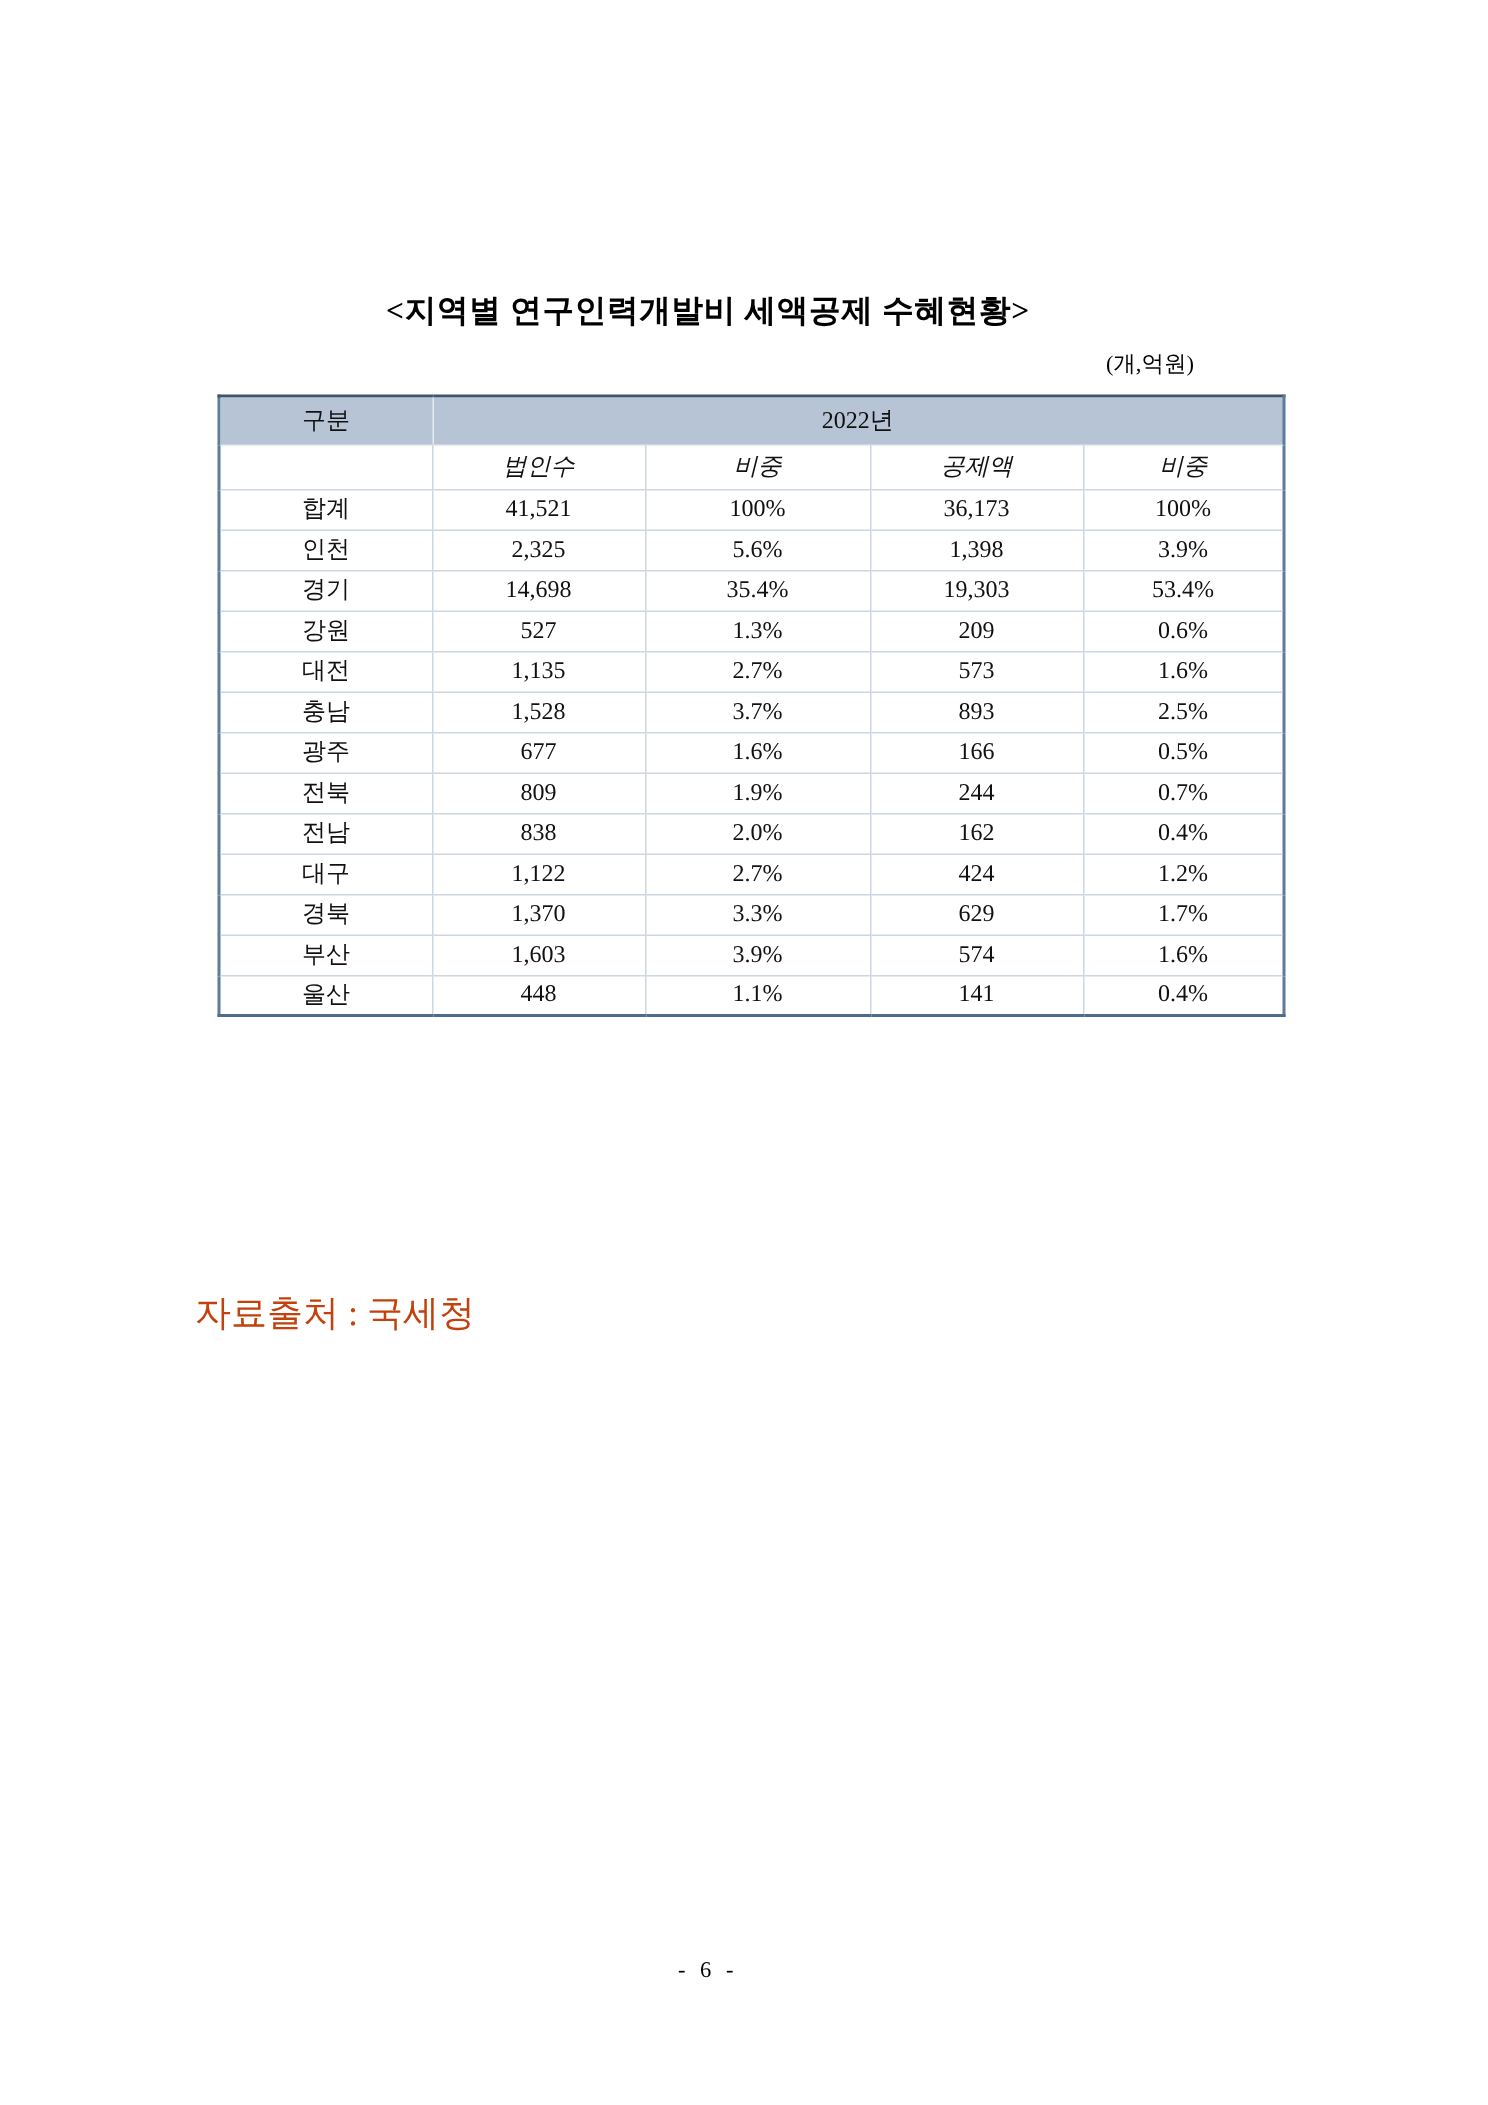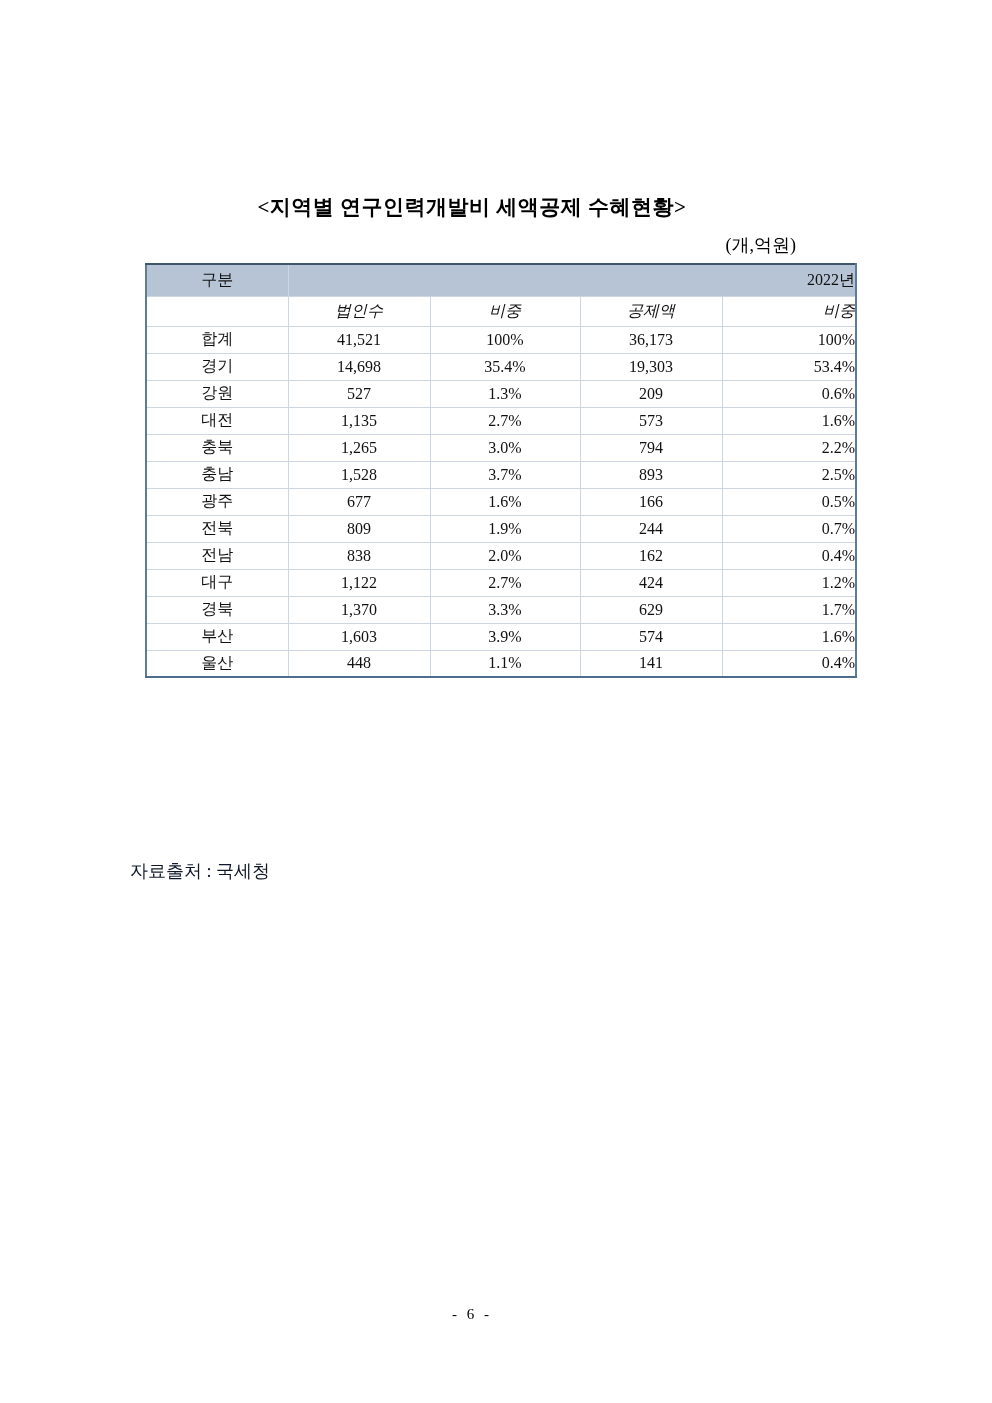--- a/index.html
+++ b/index.html
@@ -21,21 +21,21 @@
     text-align: center;
     font-size: 21px;
     font-weight: bold;
     letter-spacing: 0.5px;
     color: #000000;
   }
   .unit-note {
     position: absolute;
     top: 233px;
     right: 148px;
-    font-size: 18px;
+    font-size: 15px;
     color: #000000;
   }
   table.stat-table {
     position: absolute;
     top: 263px;
     left: 145px;
     width: 710px;
     border-collapse: collapse;
     table-layout: fixed;
   }
@@ -52,27 +52,27 @@
   tr.year-row td {
     background: #b6c4d6;
     height: 32px;
   }
   tr.subhead-row td { height: 30px; font-style: italic; }
   tr.data-row td { height: 27px; }
   
   table.stat-table tr:first-child td { border-top: 2px solid #3f556c; }
   table.stat-table tr:last-child td { border-bottom: 2px solid #4e6d8e; }
   table.stat-table td:first-child { border-left: 2px solid #5d7b9b; }
-  table.stat-table td:last-child { border-right: 2px solid #5d7b9b; text-align: right; }
+  table.stat-table td:last-child { border-right: 2px solid #5d7b9b; }
   .source-note {
     position: absolute;
     top: 859px;
     left: 130px;
-    font-size: 18px;
-    color: #0f172a;
+    font-size: 24px;
+    color: #c2410c;
   }
   .page-number {
     position: absolute;
     top: 1306px;
     left: 0;
     width: 100%;
     text-align: center;
     font-size: 15px;
     letter-spacing: 3px;
     color: #000000;
@@ -109,20 +109,27 @@
       </tr>
 
       <tr class="data-row">
         <td>합계</td>
         <td>41,521</td>
         <td>100%</td>
         <td>36,173</td>
         <td>100%</td>
       </tr>
       <tr class="data-row">
+        <td>인천</td>
+        <td>2,325</td>
+        <td>5.6%</td>
+        <td>1,398</td>
+        <td>3.9%</td>
+      </tr>
+      <tr class="data-row">
         <td>경기</td>
         <td>14,698</td>
         <td>35.4%</td>
         <td>19,303</td>
         <td>53.4%</td>
       </tr>
       <tr class="data-row">
         <td>강원</td>
         <td>527</td>
         <td>1.3%</td>
@@ -130,27 +137,20 @@
         <td>0.6%</td>
       </tr>
       <tr class="data-row">
         <td>대전</td>
         <td>1,135</td>
         <td>2.7%</td>
         <td>573</td>
         <td>1.6%</td>
       </tr>
       <tr class="data-row">
-        <td>충북</td>
-        <td>1,265</td>
-        <td>3.0%</td>
-        <td>794</td>
-        <td>2.2%</td>
-      </tr>
-      <tr class="data-row">
         <td>충남</td>
         <td>1,528</td>
         <td>3.7%</td>
         <td>893</td>
         <td>2.5%</td>
       </tr>
       <tr class="data-row">
         <td>광주</td>
         <td>677</td>
         <td>1.6%</td>

